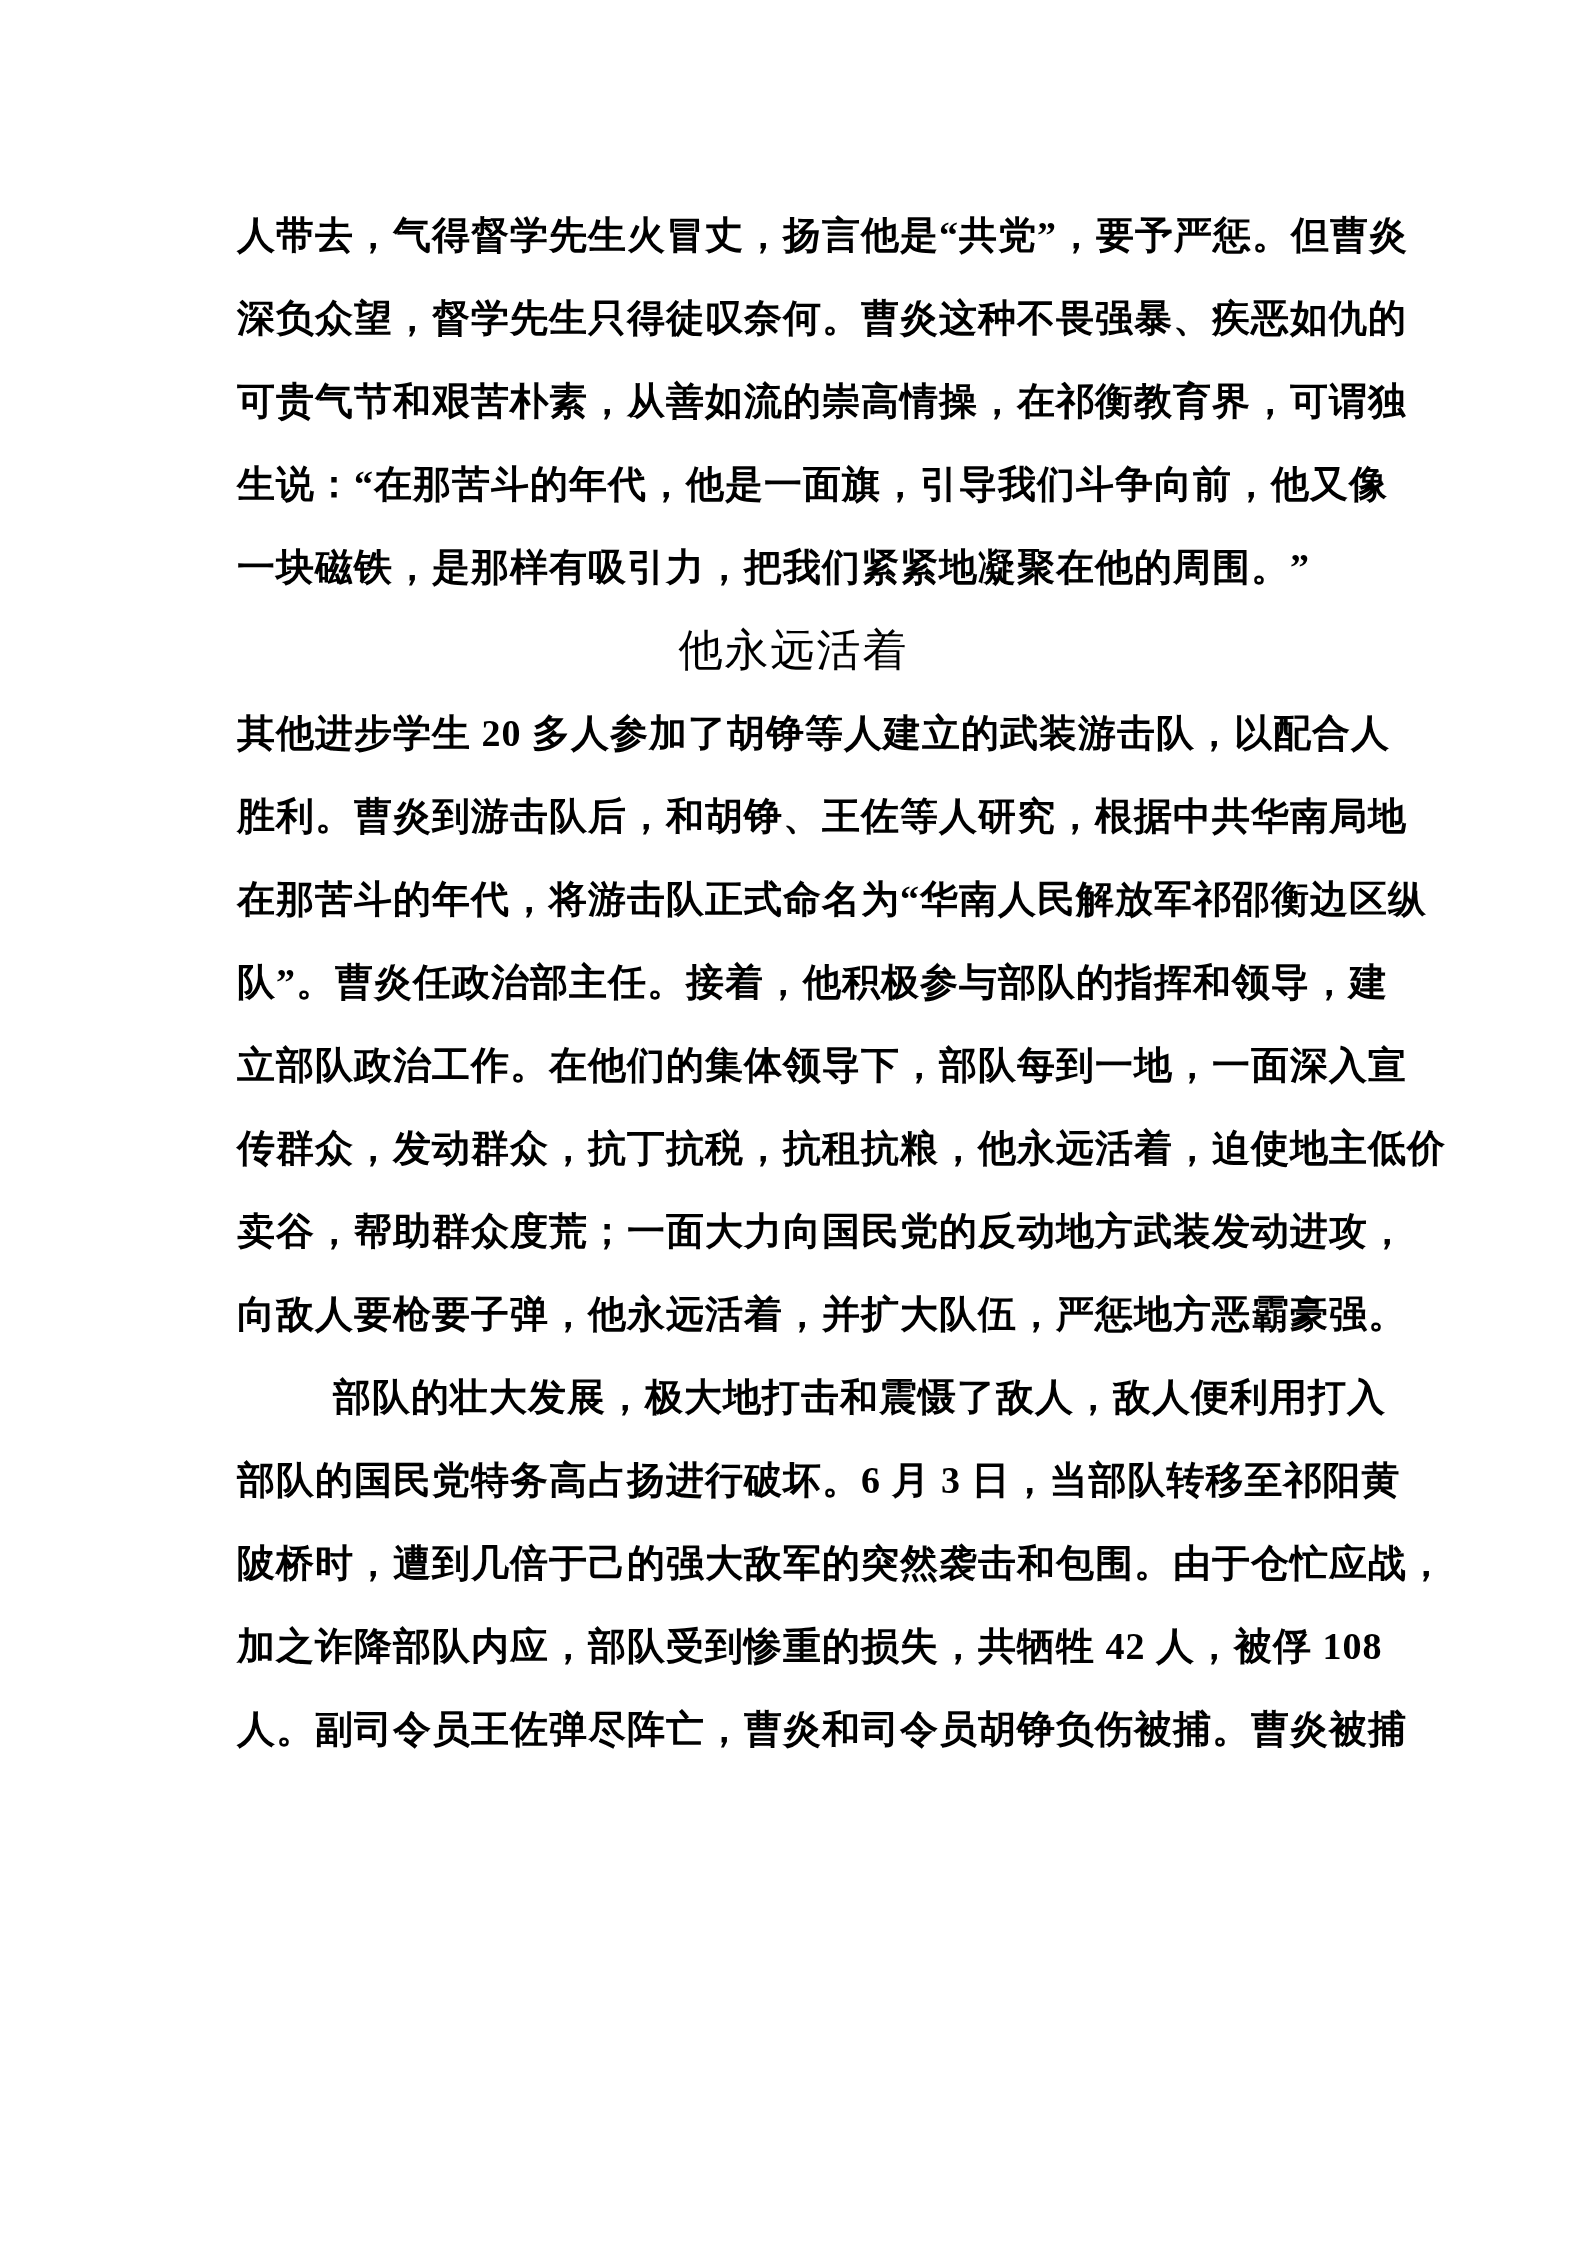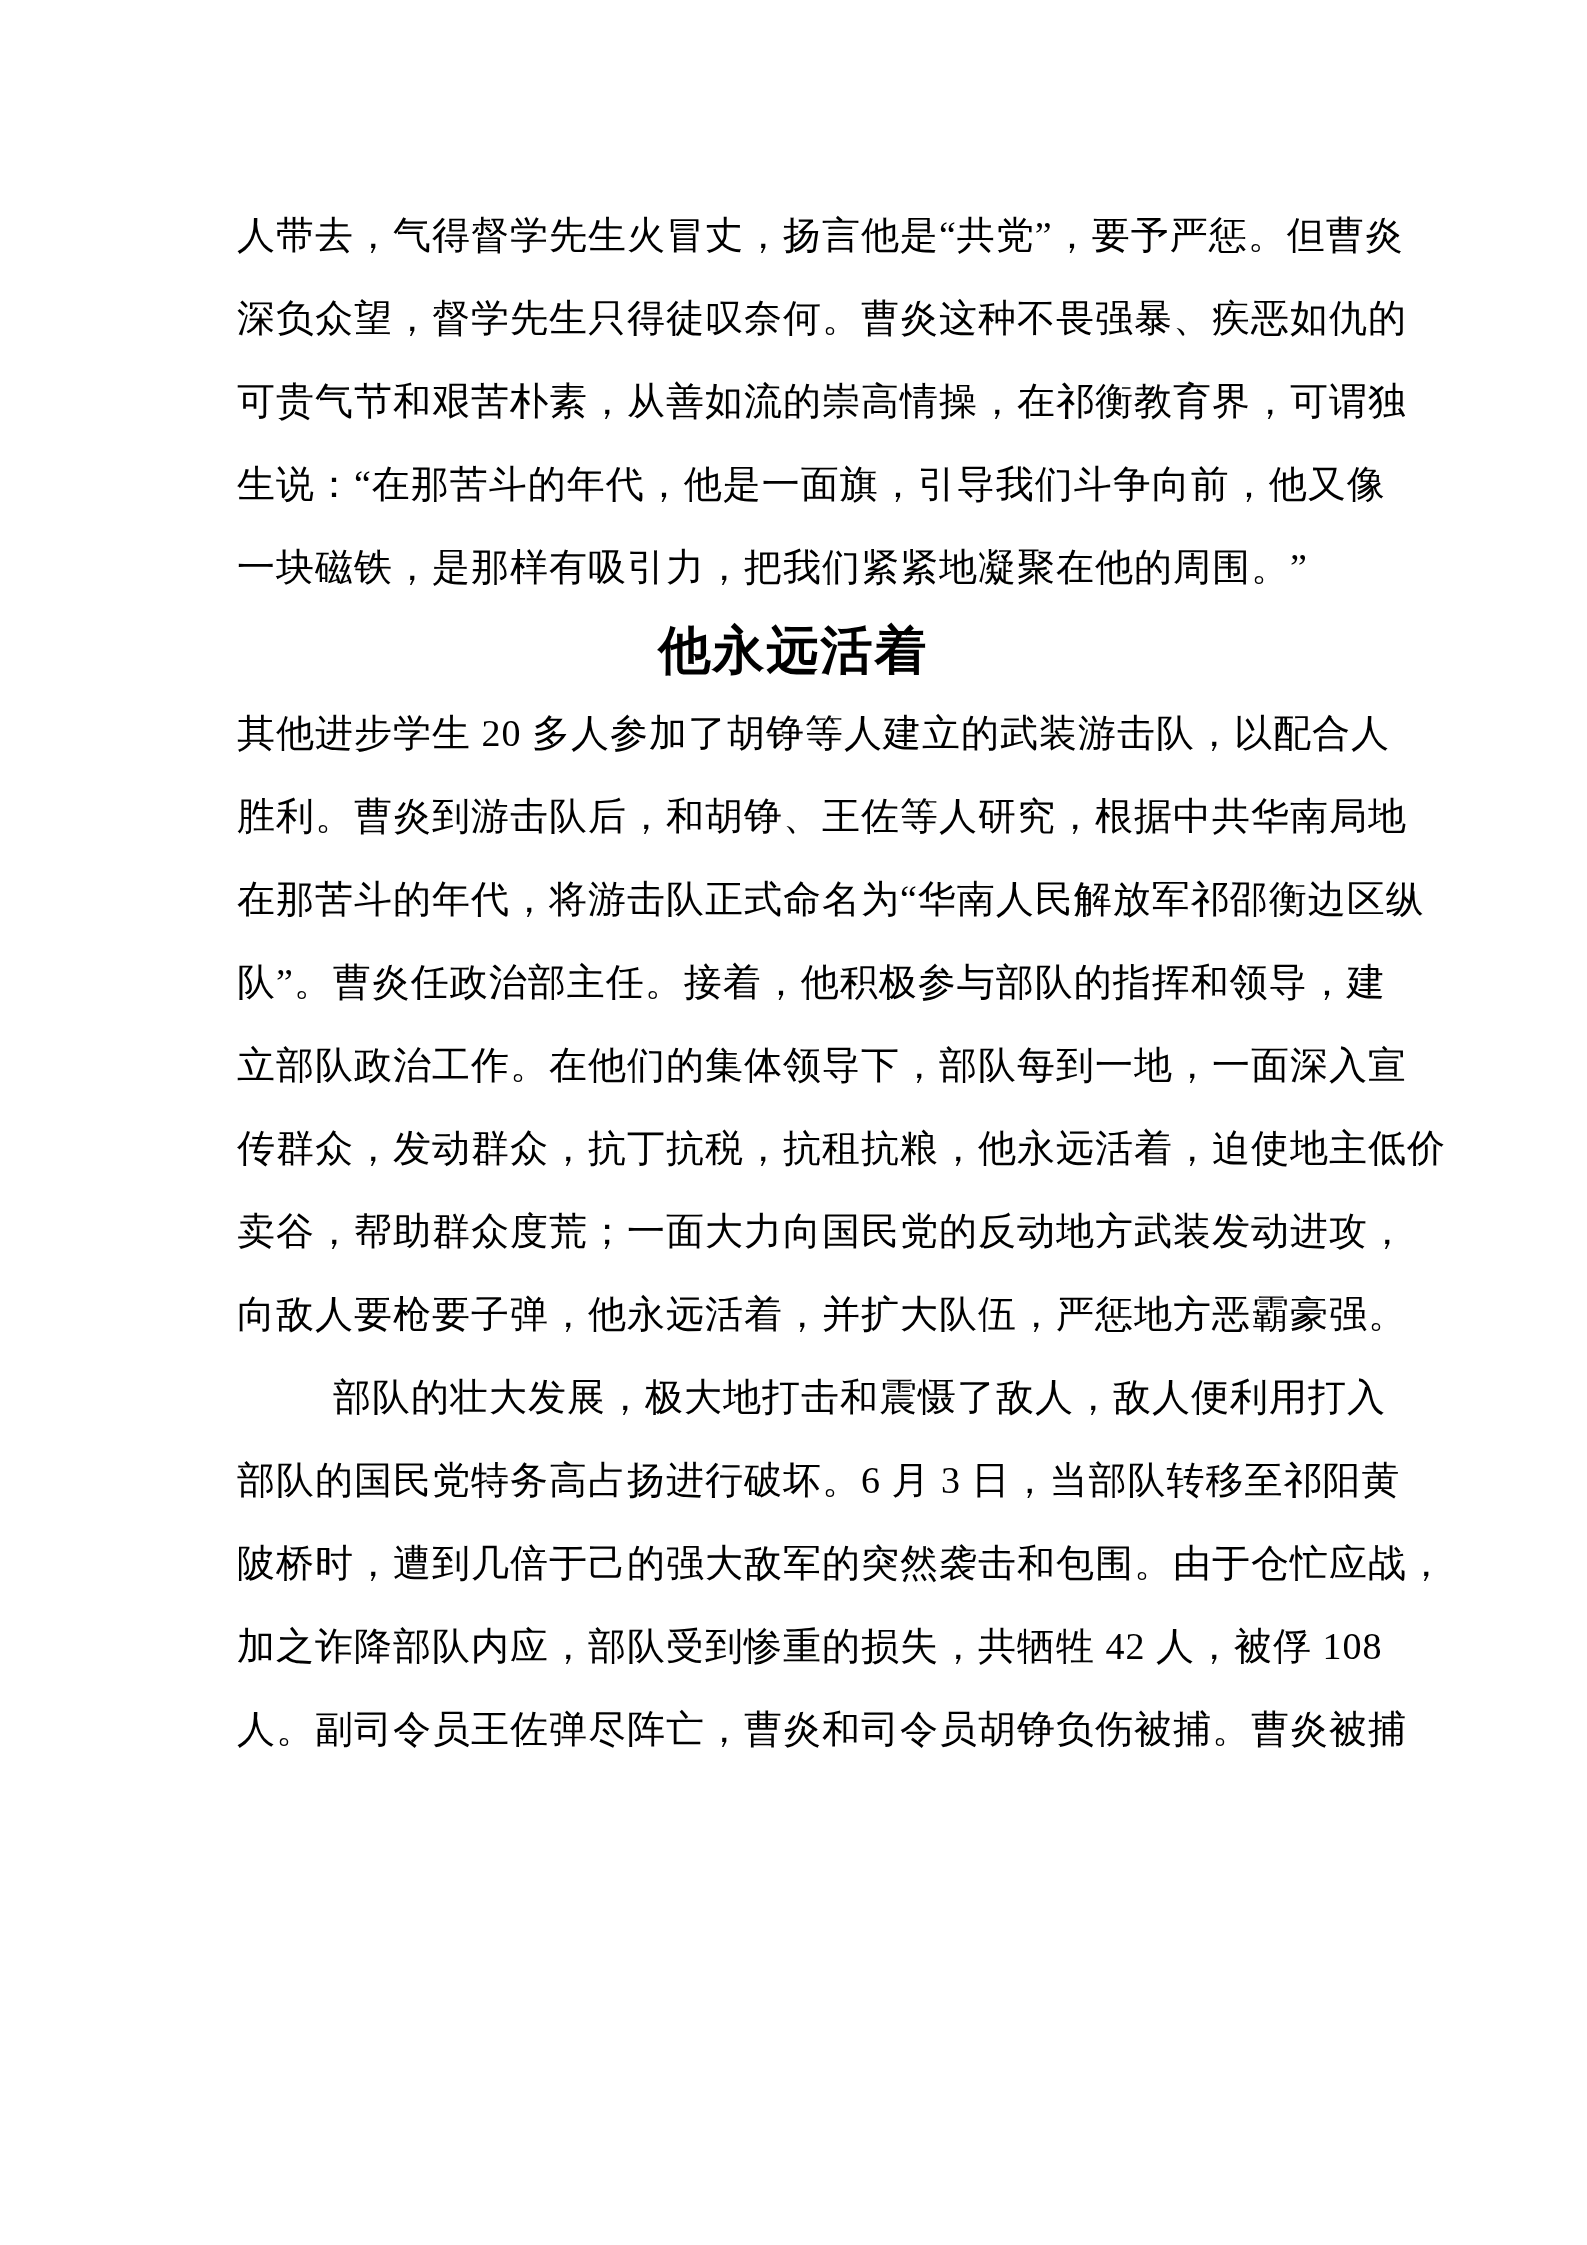--- a/index.html
+++ b/index.html
@@ -25,31 +25,32 @@
   .line {
     height: 83px;
     line-height: 83px;
     font-size: 38px;
     letter-spacing: 1px;
     white-space: nowrap;
     text-align: justify;
     text-align-last: justify;
     text-justify: inter-character;
     overflow: visible;
+    font-weight: bold;
   }
   .line.para-end {
     text-align-last: left;
   }
   .line.indent {
     padding-left: 96px;
     width: 1017px;
   }
   .line.heading {
-    font-weight: bold;
-    font-size: 52px;
+    font-weight: normal;
+    font-size: 44px;
     text-align: center;
     text-align-last: center;
     letter-spacing: 2px;
   }
 </style>
 </head>
 <body>
 
 <div class="page">
   <div class="text-block">

